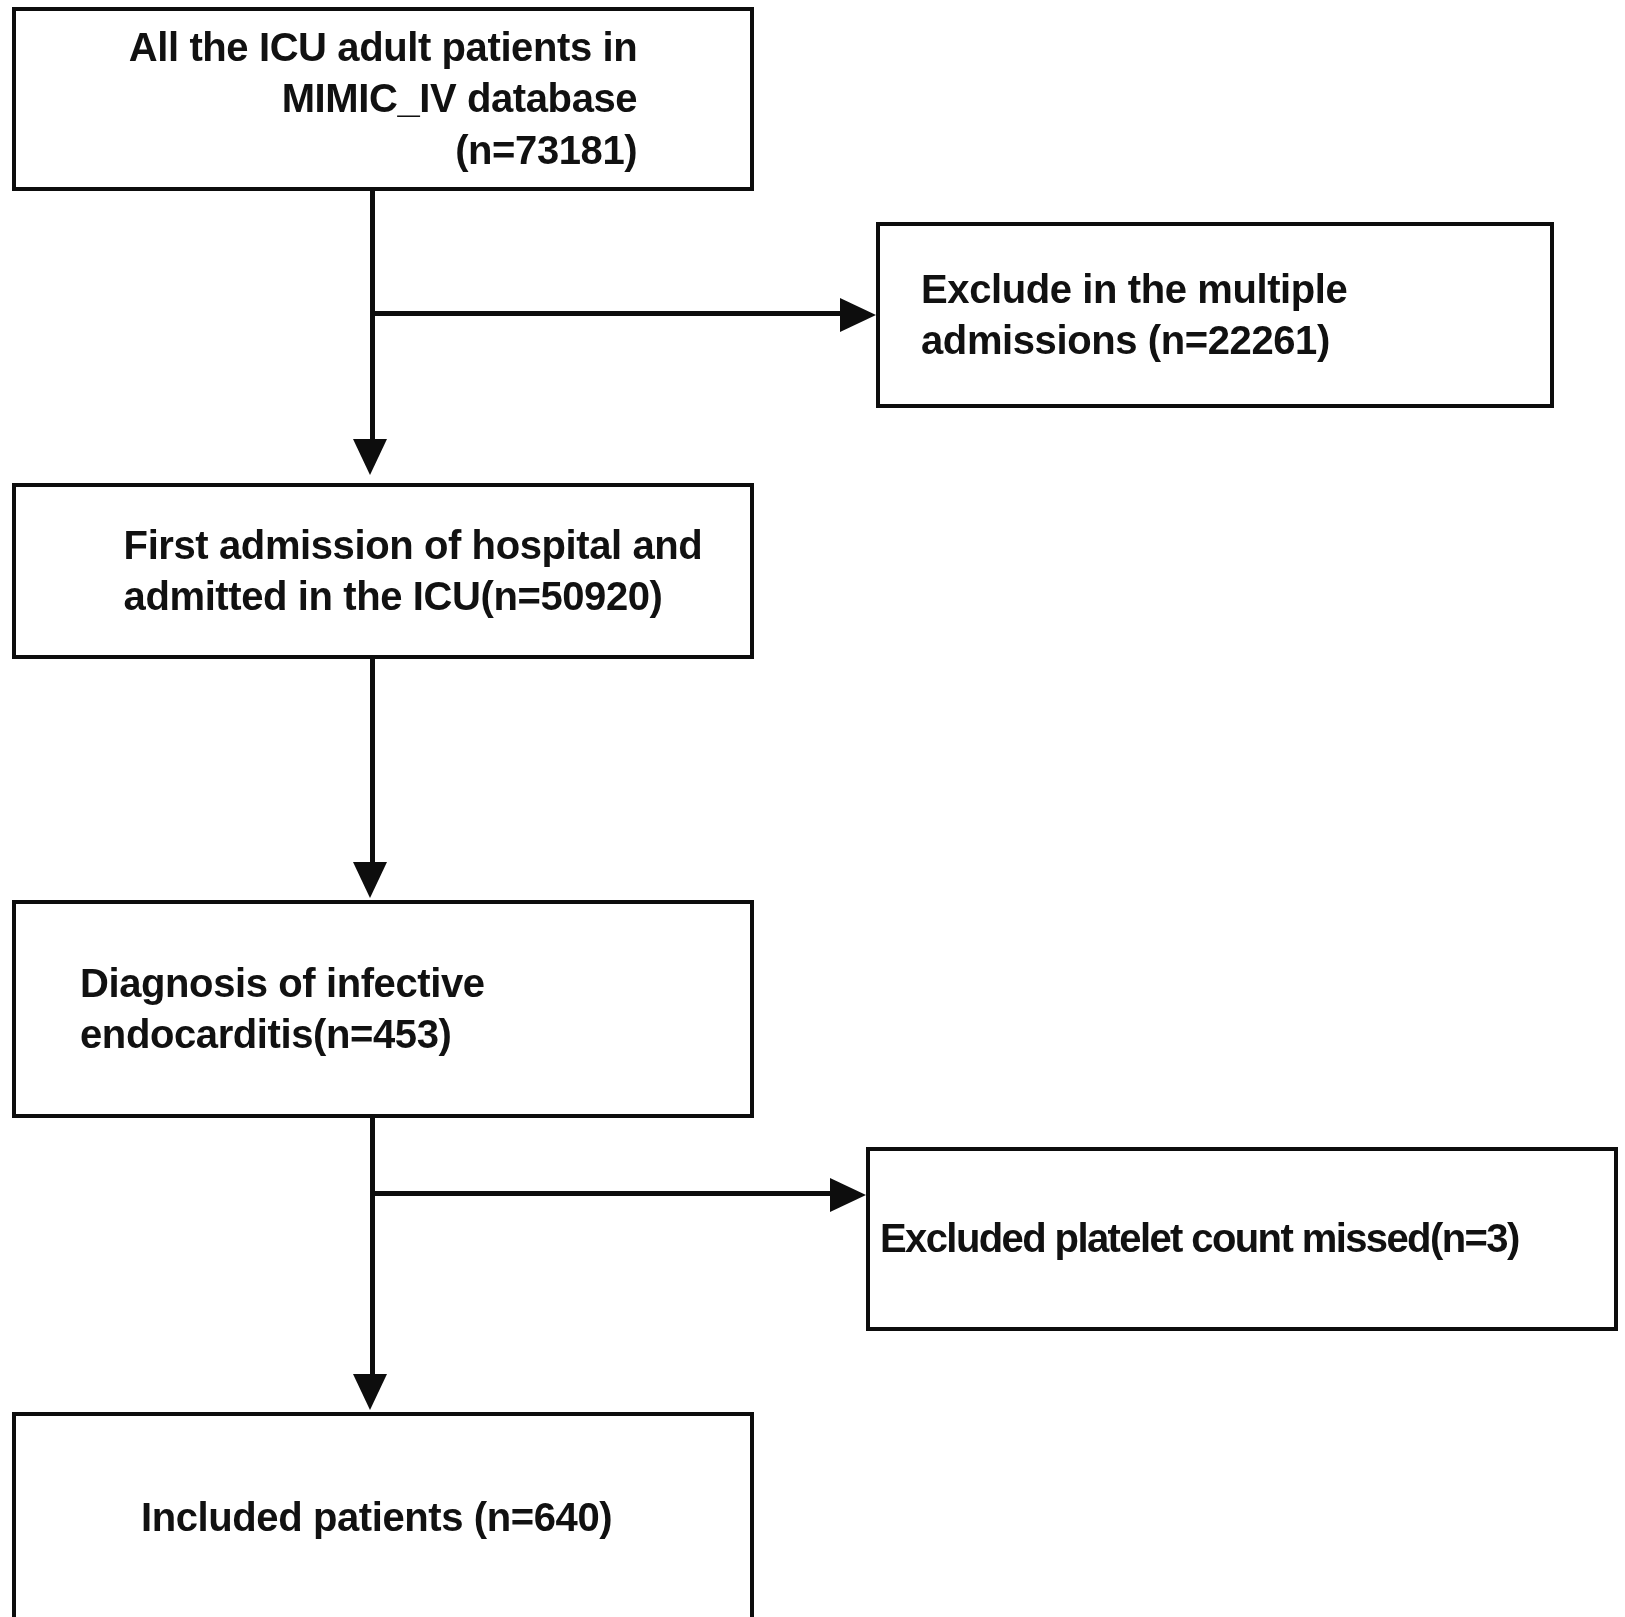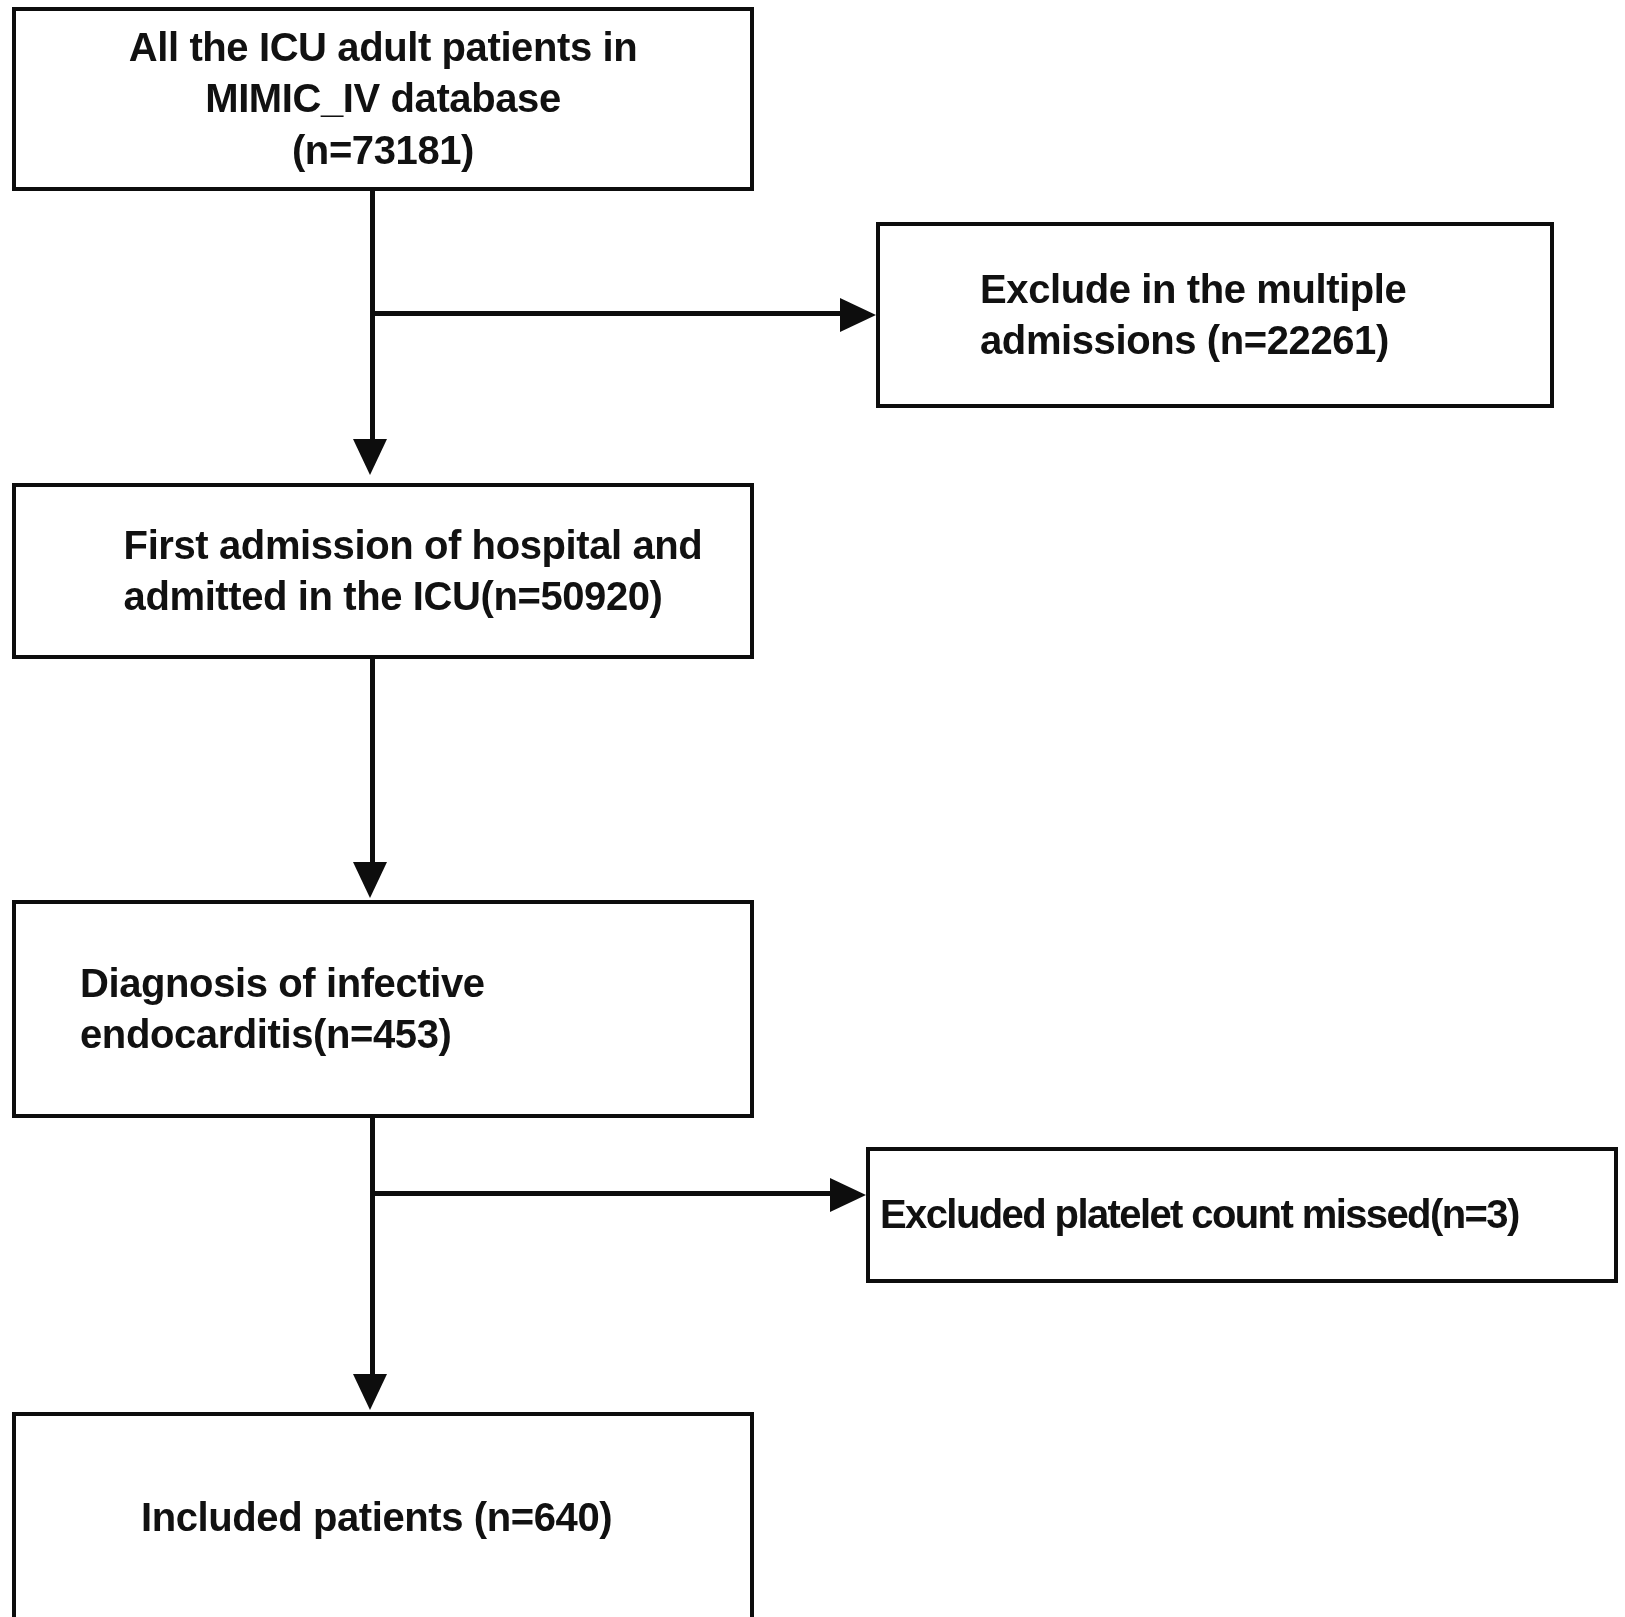--- a/index.html
+++ b/index.html
@@ -19,21 +19,21 @@
     overflow: hidden;
   }
   .node {
     position: absolute;
     box-sizing: border-box;
     border: 4px solid #0d0d0d;
     background: #ffffff;
     display: flex;
     align-items: center;
     justify-content: center;
-    text-align: center;
+    text-align: right;
     color: #111111;
     font-weight: bold;
     line-height: 1.28;
     letter-spacing: -0.4px;
     white-space: pre-line;
     z-index: 2;
   }
 
   
   #node-all-icu {
@@ -65,26 +65,26 @@
     padding-left: 125px;
     text-align: left;
   }
 
   
   #node-exclude-multiple {
     left: 876px; top: 222px;
     width: 678px; height: 186px;
     font-size: 40px;
     justify-content: flex-start;
-    padding-left: 100px;
+    padding-left: 41px;
     text-align: left;
   }
   #node-exclude-platelet {
     left: 866px; top: 1147px;
-    width: 752px; height: 136px;
+    width: 752px; height: 184px;
     font-size: 40px;
     justify-content: flex-start;
     padding-left: 10px;
     text-align: left;
     overflow: visible;
   }
   #node-exclude-platelet .node-label {
     white-space: nowrap;
     letter-spacing: -1.6px;
   }

